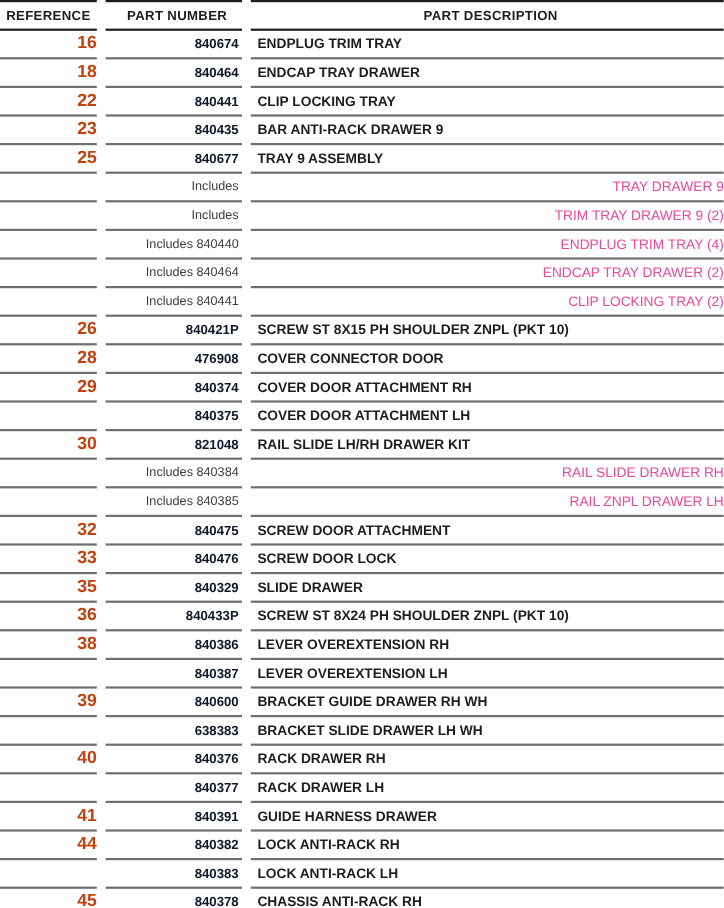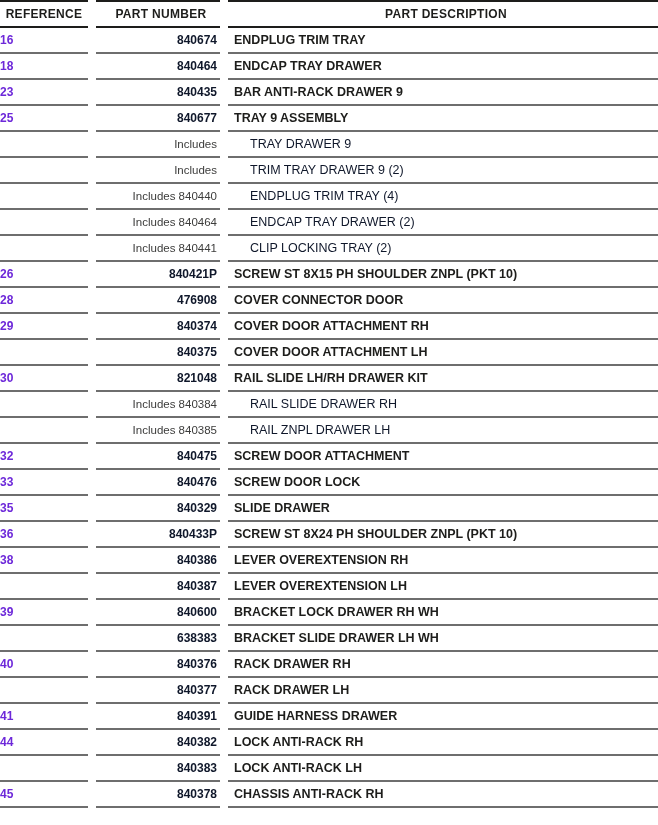--- a/index.html
+++ b/index.html
@@ -63,24 +63,24 @@
   th.h-desc { padding-left: 6px; }
 
   
   tbody td {
     border-bottom: 2px solid #6e6e6e;
   }
   tbody tr:first-child td { }
 
   
   td.ref {
-    text-align: left;
+    text-align: right;
     font-weight: bold;
-    font-size: 12px;
-    color: #6d28d9;
+    font-size: 16px;
+    color: #c2410c;
   }
 
   
   td.pn {
     text-align: right;
     padding-right: 3px;
     font-weight: bold;
     font-size: 12px;
     color: #0f172a;
     white-space: nowrap;
@@ -95,23 +95,24 @@
   td.desc {
     padding-left: 6px;
     font-weight: bold;
     font-size: 12.5px;
     color: #1d1d1b;
     white-space: nowrap;
     overflow: hidden;
   }
   td.desc.sub {
     font-weight: normal;
-    color: #0f172a;
+    color: #ec4899;
     font-size: 12.5px;
     padding-left: 22px;
+    text-align: right;
   }
 
   td.empty { }
 </style>
 </head>
 <body>
 
 <table class="parts-table">
   <colgroup>
     <col class="c-ref">
@@ -138,20 +139,27 @@
         <td class="desc">ENDPLUG TRIM TRAY</td>
       </tr>
       <tr>
         <td class="ref">18</td>
         <td class="gapcell"></td>
         <td class="pn">840464</td>
         <td class="gapcell"></td>
         <td class="desc">ENDCAP TRAY DRAWER</td>
       </tr>
       <tr>
+        <td class="ref">22</td>
+        <td class="gapcell"></td>
+        <td class="pn">840441</td>
+        <td class="gapcell"></td>
+        <td class="desc">CLIP LOCKING TRAY</td>
+      </tr>
+      <tr>
         <td class="ref">23</td>
         <td class="gapcell"></td>
         <td class="pn">840435</td>
         <td class="gapcell"></td>
         <td class="desc">BAR ANTI-RACK DRAWER 9</td>
       </tr>
       <tr>
         <td class="ref">25</td>
         <td class="gapcell"></td>
         <td class="pn">840677</td>
@@ -282,21 +290,21 @@
         <td class="gapcell"></td>
         <td class="pn">840387</td>
         <td class="gapcell"></td>
         <td class="desc">LEVER OVEREXTENSION LH</td>
       </tr>
       <tr>
         <td class="ref">39</td>
         <td class="gapcell"></td>
         <td class="pn">840600</td>
         <td class="gapcell"></td>
-        <td class="desc">BRACKET LOCK DRAWER RH WH</td>
+        <td class="desc">BRACKET GUIDE DRAWER RH WH</td>
       </tr>
       <tr>
         <td class="ref empty"></td>
         <td class="gapcell"></td>
         <td class="pn">638383</td>
         <td class="gapcell"></td>
         <td class="desc">BRACKET SLIDE DRAWER LH WH</td>
       </tr>
       <tr>
         <td class="ref">40</td>

